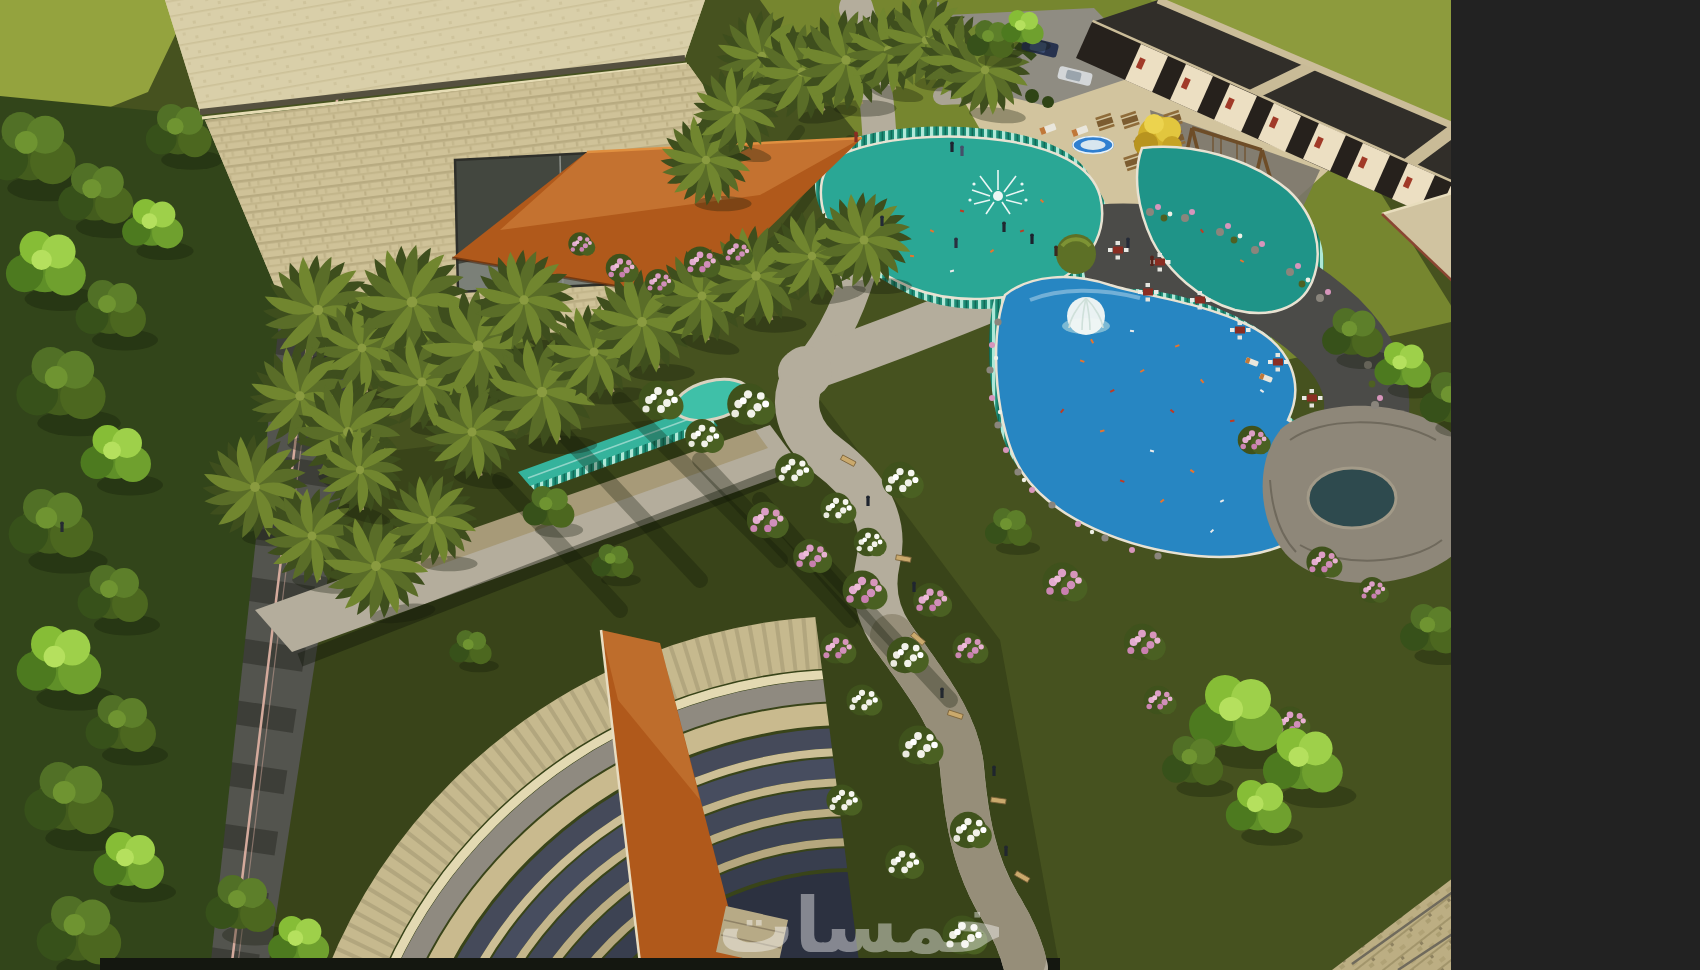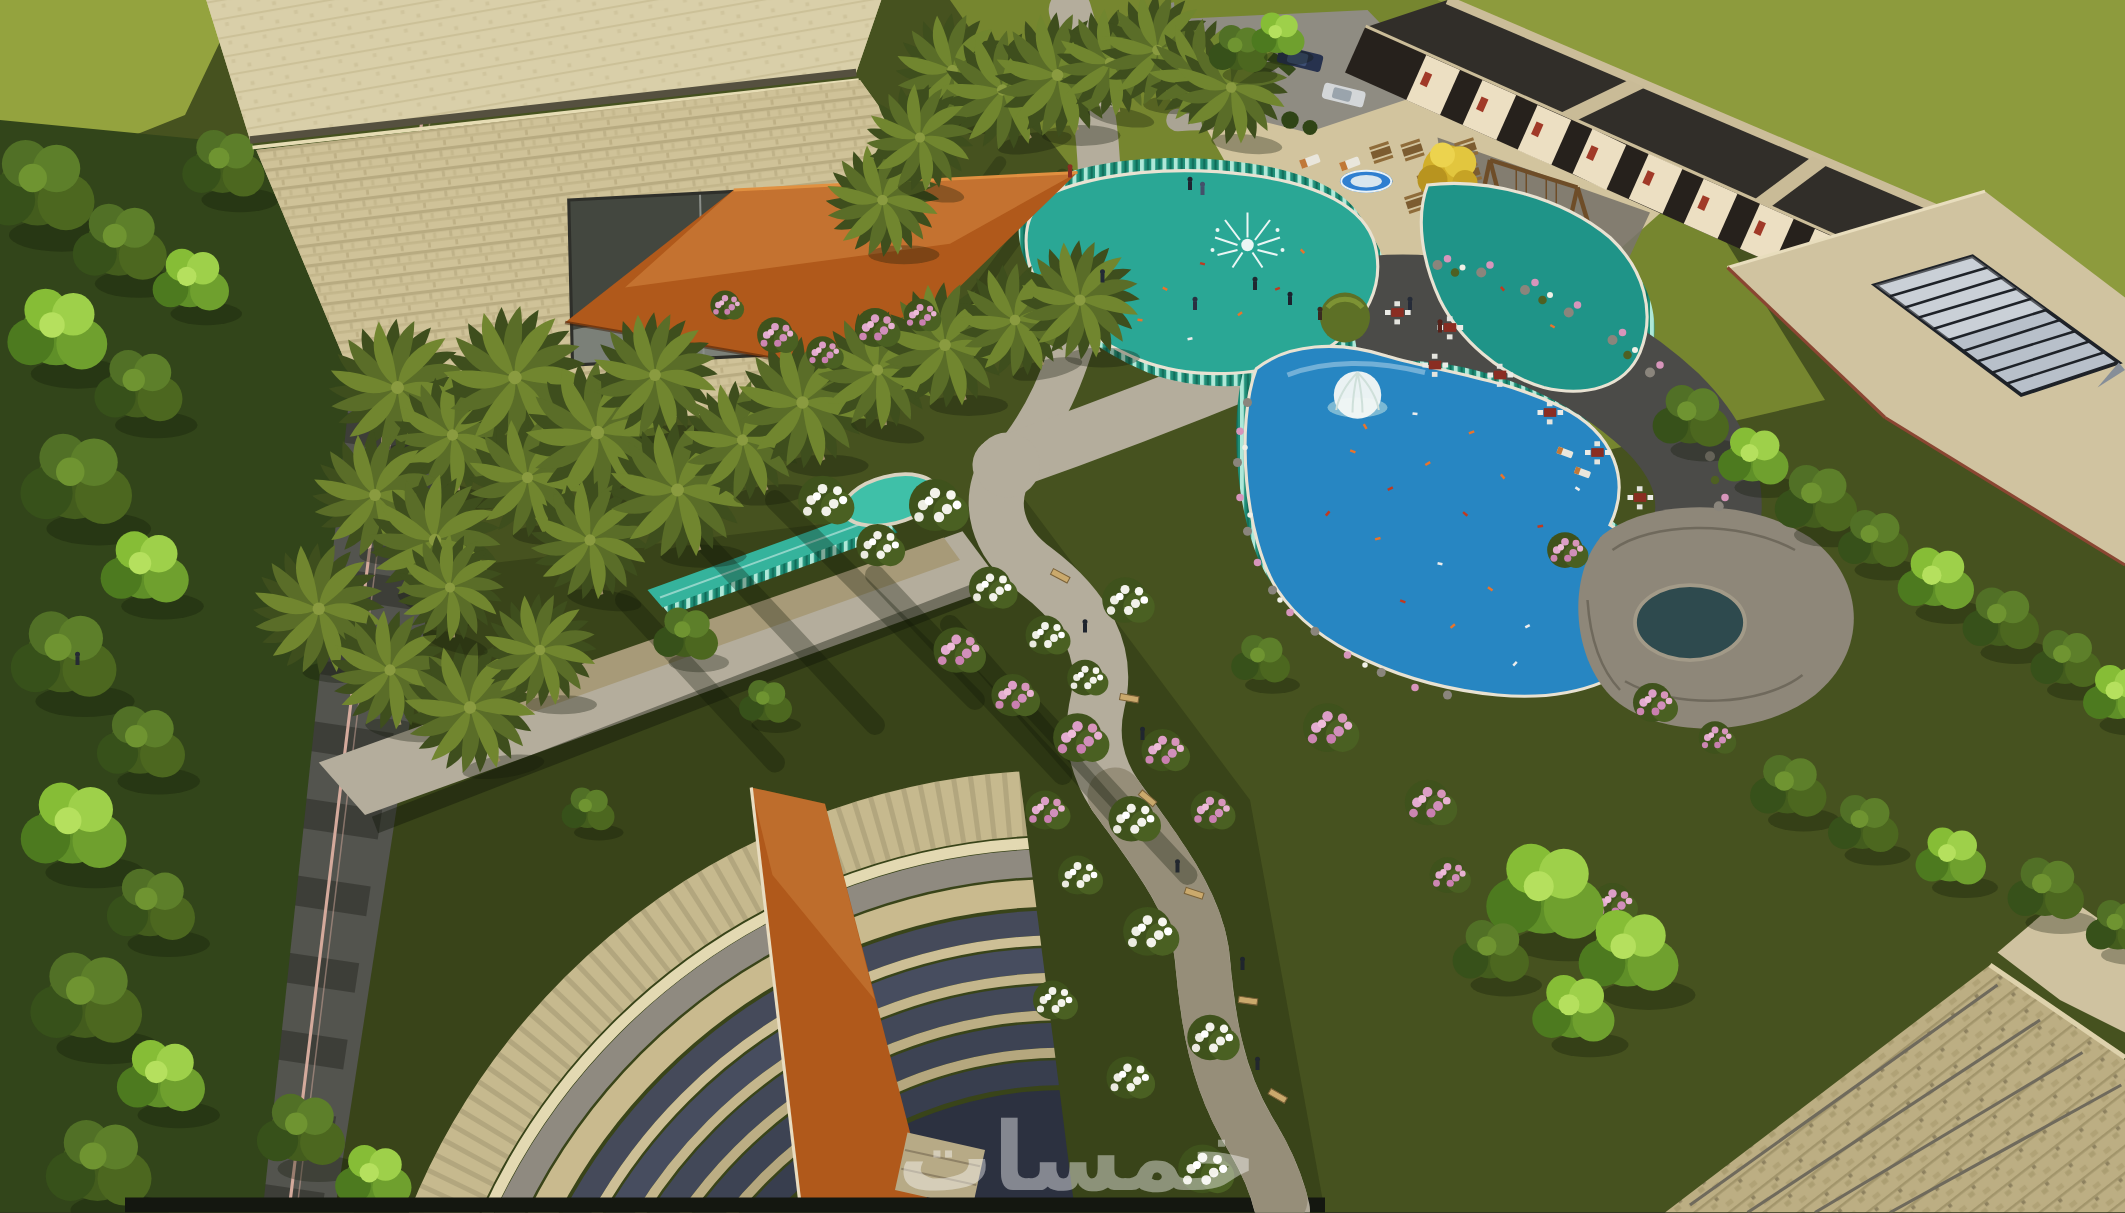--- a/index.html
+++ b/index.html
@@ -1,16 +1,16 @@
 <!DOCTYPE html>
 <html><head>
 <meta charset="utf-8">
 <style>
   html,body{margin:0;padding:0;background:#222;}
-  .canvas{position:relative;width:1700px;height:970px;overflow:hidden;font-family:"DejaVu Sans",sans-serif;}
+  .canvas{position:relative;width:1451px;height:970px;overflow:hidden;font-family:"DejaVu Sans",sans-serif;}
   svg{display:block;}
   text.watermark{font-family:"DejaVu Sans",sans-serif;font-weight:bold;}
 </style>
 </head>
 <body>
 
 <div class="canvas">
 <svg width="1700" height="970" viewBox="0 0 1700 970" xmlns="http://www.w3.org/2000/svg">
 <defs>
   <path id="frond" d="M0,0 C10,-15 28,-21 46,-13 C30,-4 13,-1 0,0Z"></path>

